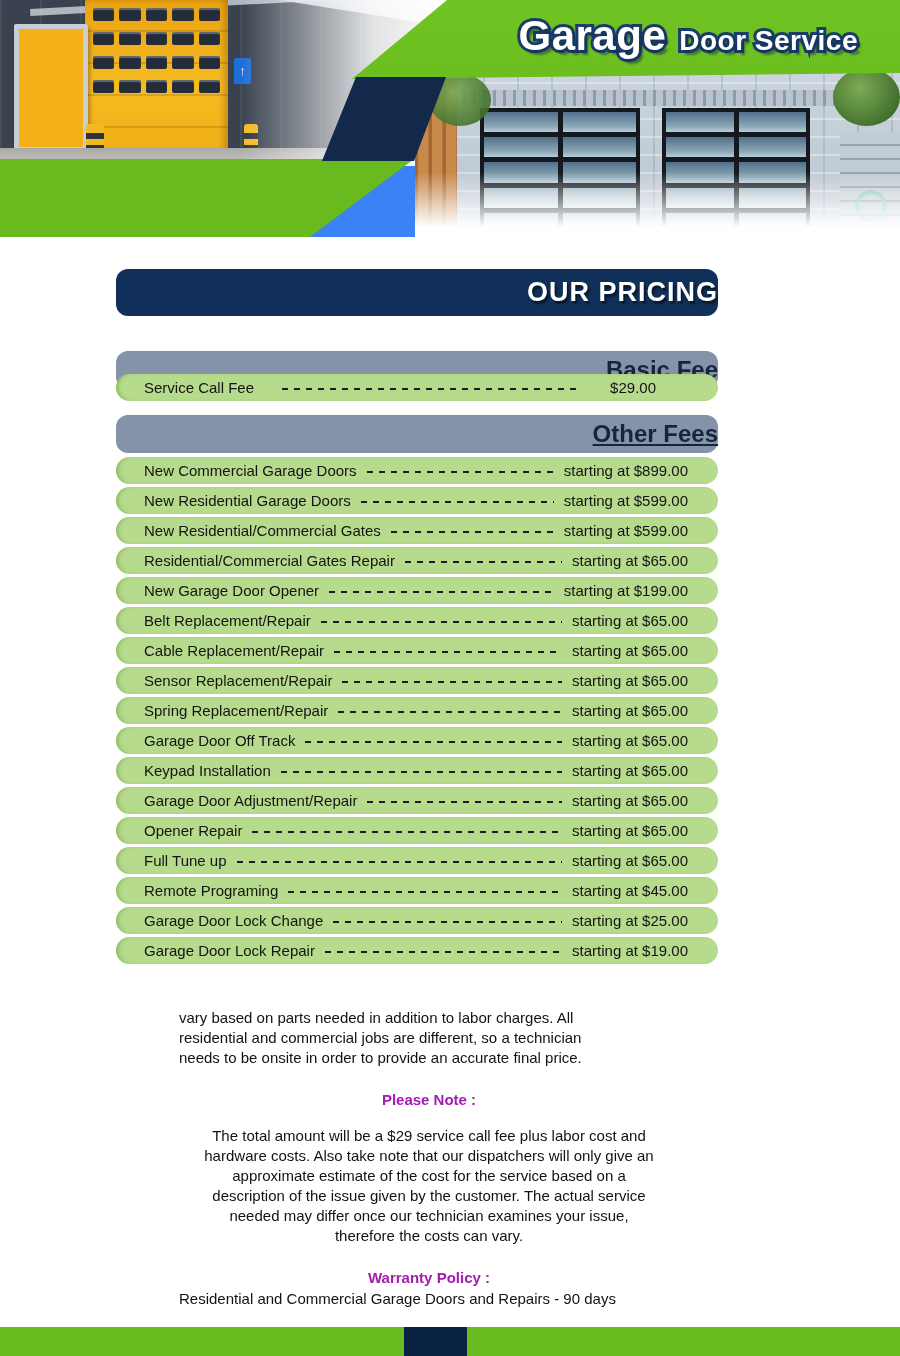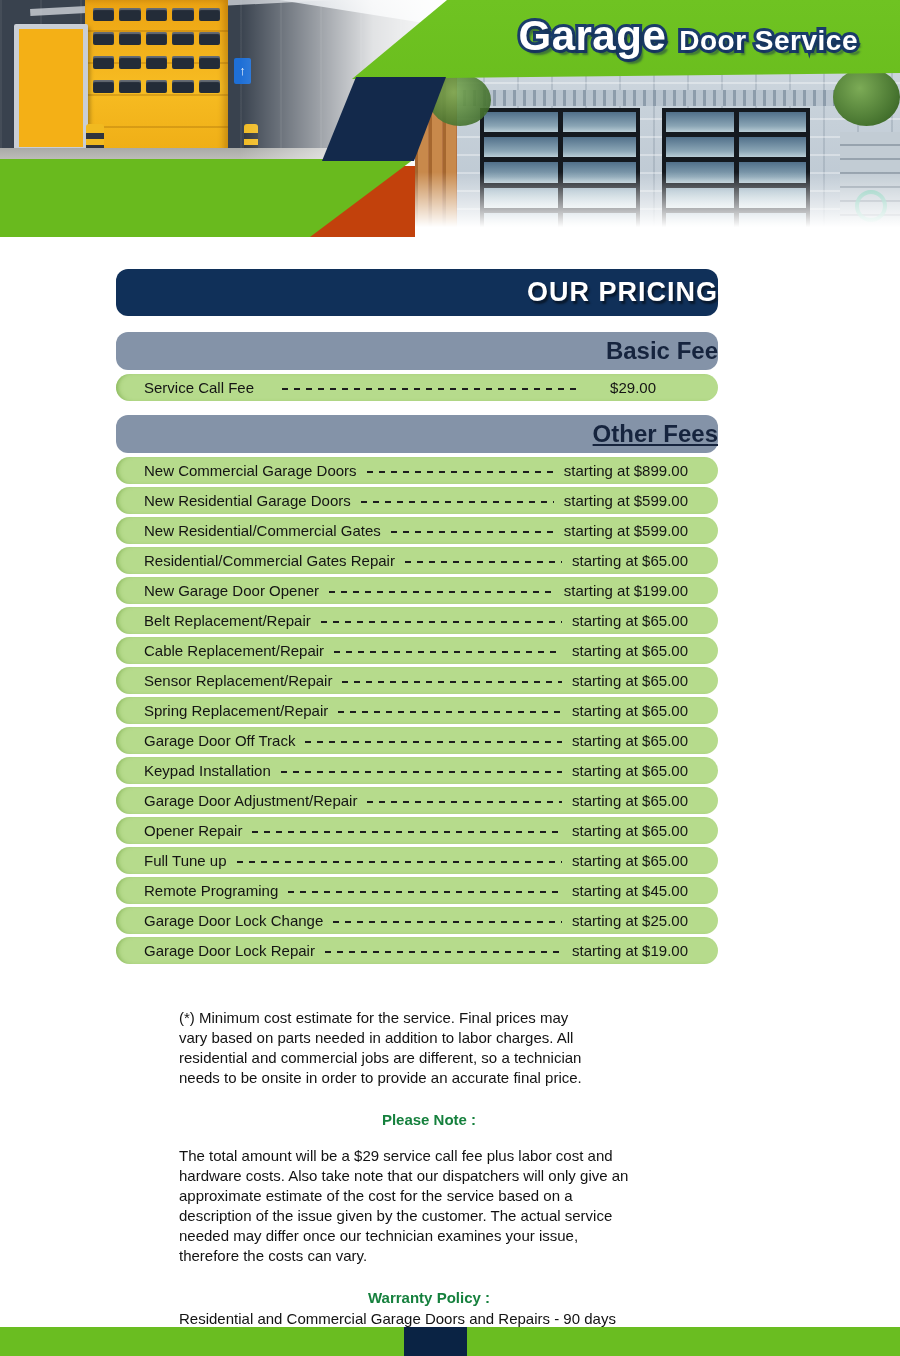--- a/index.html
+++ b/index.html
@@ -1,20 +1,20 @@
 <!DOCTYPE html>
 <html><head>
 <meta charset="utf-8">
 <style>
   html,body{margin:0;padding:0;background:#fff;}
   #page{position:relative;width:900px;height:1356px;background:#fff;overflow:hidden;
         font-family:"Liberation Sans",sans-serif;}
 
   
-  #header{position:absolute;left:0;top:0;width:900px;height:237px;overflow:hidden;background:#c2410c;}
+  #header{position:absolute;left:0;top:0;width:900px;height:237px;overflow:hidden;background:#3b82f6;}
 
   .photo-left{position:absolute;left:0;top:0;width:462px;height:166px;background:#39424e;z-index:1;overflow:hidden;}
   .wall-panels{position:absolute;inset:0;background:repeating-linear-gradient(90deg,rgba(255,255,255,.06) 0 2px,transparent 2px 40px);}
   .roof-beam{position:absolute;left:180px;top:-30px;width:430px;height:48px;
      background:linear-gradient(180deg,#f3f5f7,#c3cad2);transform:rotate(9deg);}
   .roof-strip{position:absolute;left:30px;top:0px;width:340px;height:7px;background:#d9dee3;opacity:.75;transform:rotate(-3deg);}
   .door-big{position:absolute;left:85px;top:0;width:143px;height:158px;
      background:linear-gradient(180deg,#eca312,#f7bc22 55%,#eead15);
      box-shadow:inset -4px 0 6px rgba(120,70,0,.35);}
   .door-seams{position:absolute;inset:0;background:repeating-linear-gradient(180deg,transparent 0 30px,rgba(120,70,0,.22) 30px 32px);}
@@ -69,41 +69,41 @@
   .title span{font-weight:800;letter-spacing:.5px;-webkit-text-stroke:6px #1a3c69;paint-order:stroke fill;
      text-shadow:4px 5px 2px rgba(20,45,80,.5);}
   .title .t1{font-size:42px;}
   .title .t2{font-size:28px;}
 
   
   .bar{position:absolute;left:116px;width:602px;box-sizing:border-box;display:flex;align-items:center;justify-content:flex-end;}
   .bar-title{top:269px;height:47px;background:#103059;border-radius:12px;color:#fff;font-size:27px;font-weight:800;
      letter-spacing:1px;text-shadow:2px 3px 2px rgba(0,0,0,.5);}
   .bar-gray{height:38px;background:#8493a8;border-radius:12px;color:#16243e;font-size:24px;font-weight:800;}
-  .bar-basic{top:332px;} .bar-other{top:415px;text-decoration:underline;}
+  .bar-basic{top:351px;} .bar-other{top:415px;text-decoration:underline;}
 
   .fee-row{height:27px;background:#b6db8c;border-radius:13.5px;display:flex;align-items:center;
      padding:0 30px 0 28px;box-sizing:border-box;font-size:15px;color:#141414;
      box-shadow:inset 4px 0 4px -2px rgba(110,160,60,.6);}
   .row-basic{position:absolute;left:116px;top:374px;width:602px;gap:18px;}
   .rows-list{position:absolute;left:116px;top:457px;width:602px;display:flex;flex-direction:column;row-gap:3px;}
   .rows-list .fee-row{flex:none;}
   .fee-label{white-space:nowrap;}
   .leader{flex:1;height:2px;margin:3px 10px 0 10px;align-self:center;
      background:repeating-linear-gradient(to right,#1d1d1d 0 6px,transparent 6px 12px);}
   .fee-price{white-space:nowrap;}
   .price-basic{margin-right:32px;}
 
   
   .notes{position:absolute;left:179px;top:1008px;width:500px;font-size:15px;line-height:20px;color:#121212;}
   .notes .ln{display:block;}
-  .red-head{color:#15803d;font-weight:bold;text-align:center;margin:22px 0 1px 0;}
+  .red-head{color:#a21caf;font-weight:bold;text-align:center;margin:22px 0 1px 0;}
   .red-head.warranty{}
   .para{margin:0;}
-  .para.p2{margin-top:16px;}
+  .para.p2{margin-top:16px;text-align:center;}
 
   
   .footer-bar{position:absolute;left:0;top:1327px;width:900px;height:29px;background:#6abd21;}
   .footer-navy{position:absolute;left:404px;top:0;width:63px;height:29px;background:#0a2344;}
 </style>
 </head>
 <body>
 
 <div id="page">
 
@@ -296,21 +296,20 @@
     </div>
     <div class="fee-row">
       <span class="fee-label">Garage Door Lock Repair</span>
       <span class="leader"></span>
       <span class="fee-price">starting at $19.00</span>
     </div>
   </div>
 
   <div class="notes">
     <p class="para">
-      <span class="ln">(*) Minimum cost estimate for the service. Final prices may</span>
       <span class="ln">vary based on parts needed in addition to labor charges. All</span>
       <span class="ln">residential and commercial jobs are different, so a technician</span>
       <span class="ln">needs to be onsite in order to provide an accurate final price.</span>
     </p>
     <div class="red-head">Please Note :</div>
     <p class="para p2">
       <span class="ln">The total amount will be a $29 service call fee plus labor cost and</span>
       <span class="ln">hardware costs. Also take note that our dispatchers will only give an</span>
       <span class="ln">approximate estimate of the cost for the service based on a</span>
       <span class="ln">description of the issue given by the customer. The actual service</span>

